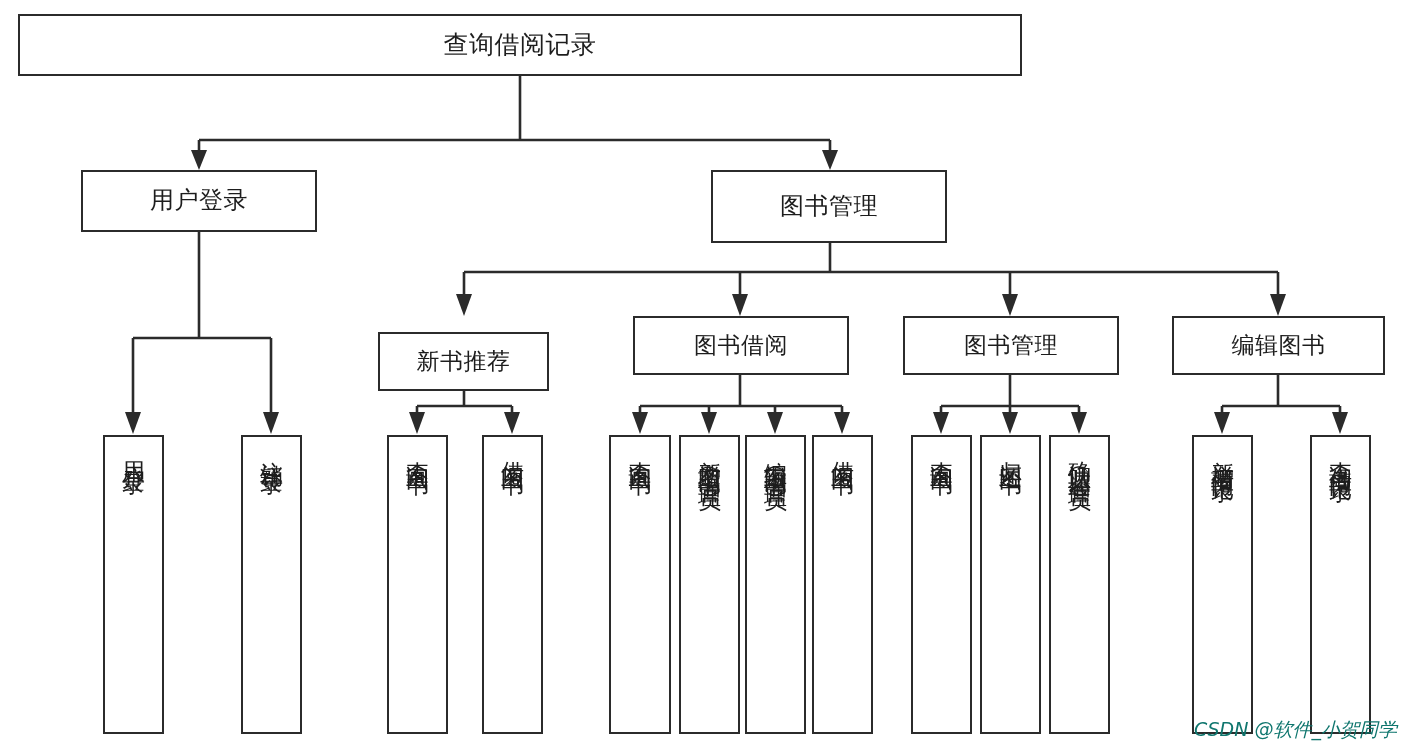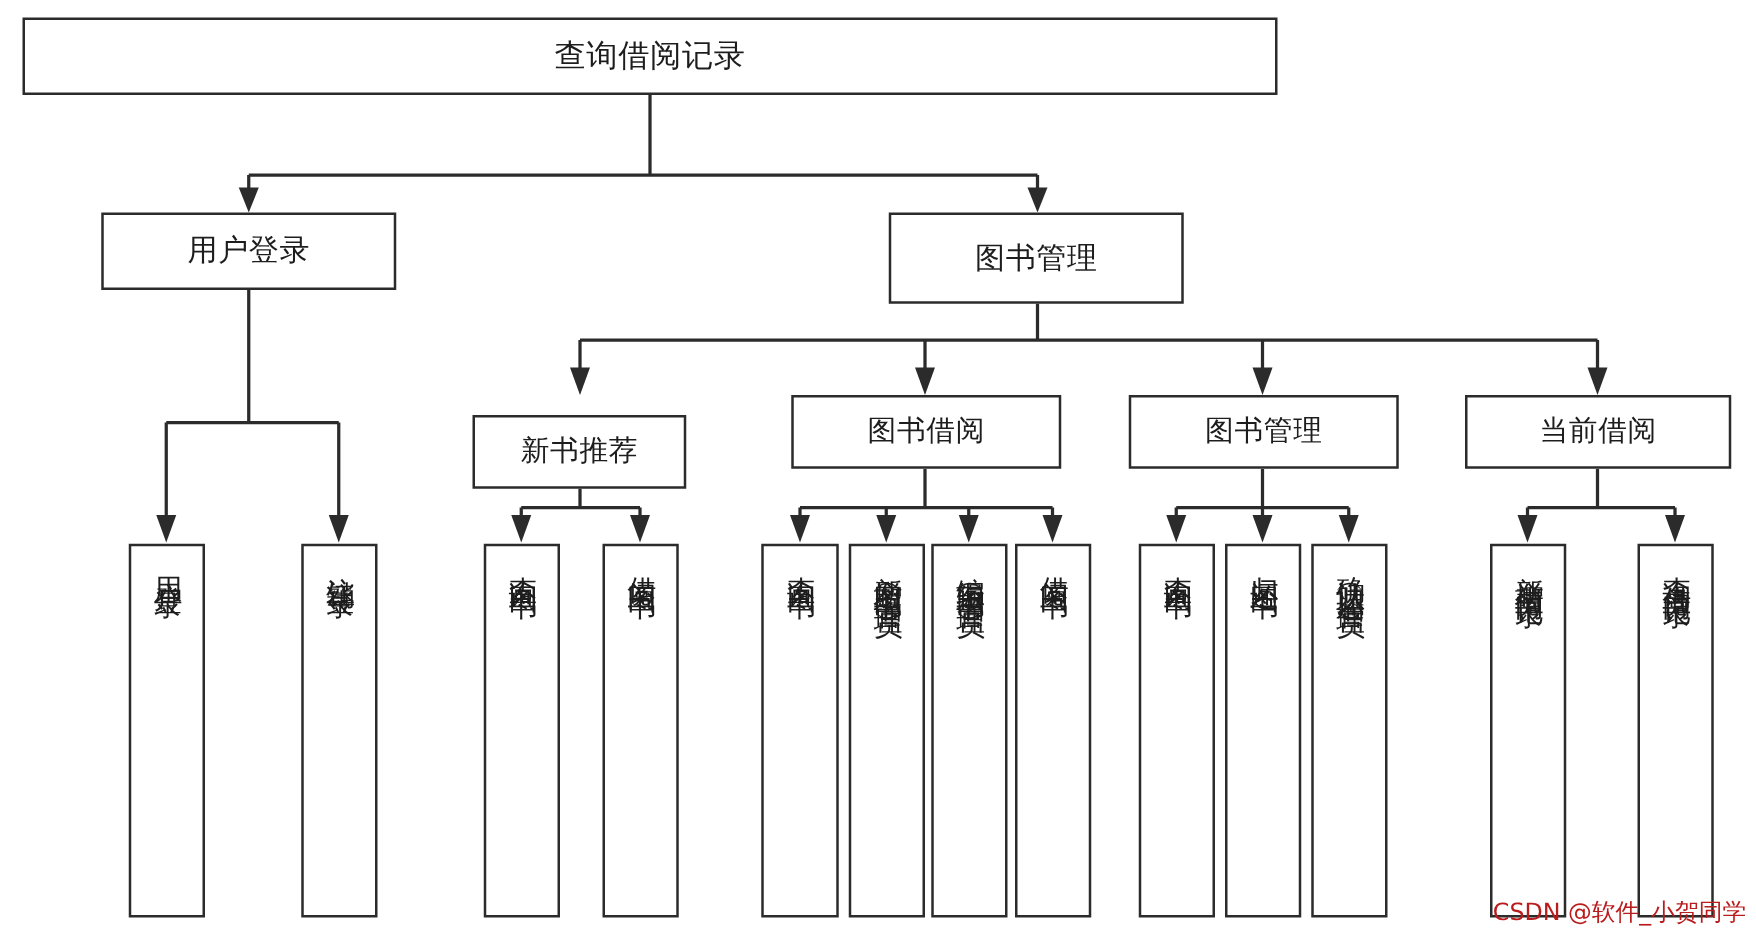--- a/index.html
+++ b/index.html
@@ -75,24 +75,25 @@
     fill: #2b2b2b;
     stroke: none;
   }
 
   
   #watermark {
     position: absolute;
     right: 8px;
     bottom: 4px;
     font-size: 19px;
-    color: #b91c1c;
+    color: #0f766e;
     font-family: "DejaVu Sans", "Liberation Sans", sans-serif;
     white-space: nowrap;
     user-select: none;
+    font-style: italic;
   }
 </style>
 </head>
 <body>
 
 <div id="canvas">
 
   <svg id="wires" viewBox="0 0 1405 747" xmlns="http://www.w3.org/2000/svg">
 
     <g>
@@ -187,21 +188,21 @@
 
   <div class="node level3" style="left:633px; top:316px; width:216px; height:59px;align-items:center;">
     <span class="label">图书借阅</span>
   </div>
 
   <div class="node level3" style="left:903px; top:316px; width:216px; height:59px;">
     <span class="label">图书管理</span>
   </div>
 
   <div class="node level3" style="left:1172px; top:316px; width:213px; height:59px;">
-    <span class="label">当前借阅</span>
+    <span class="label">编辑图书</span>
   </div>
 
   <div class="node leaf" style="left:103px; top:435px; width:61px; height:299px;">
     <span class="label">用户登录</span>
   </div>
 
   <div class="node leaf" style="left:241px; top:435px; width:61px; height:299px;">
     <span class="label">注销登录</span>
   </div>
 

